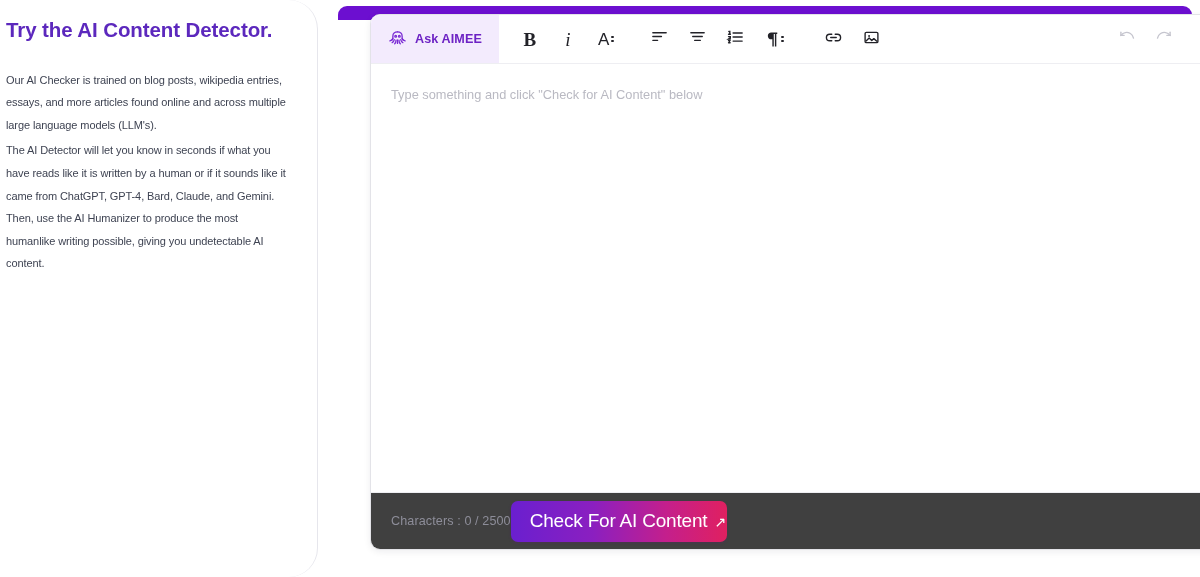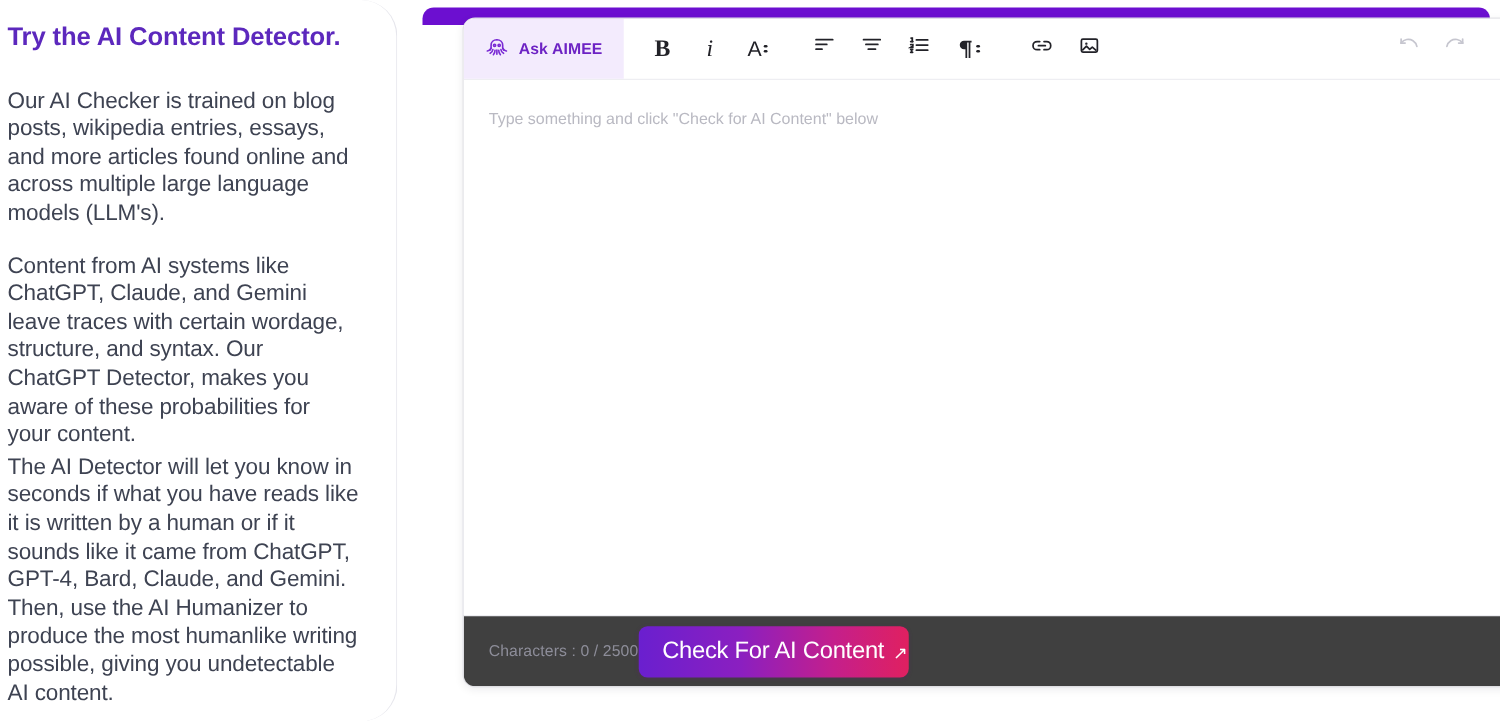--- a/index.html
+++ b/index.html
@@ -37,21 +37,21 @@
   .left-heading {
     font-size: 20.5px;
     font-weight: bold;
     color: #5c28bd;
     letter-spacing: -0.1px;
     margin: 7px 0 0 0;
     line-height: 1.25;
   }
 
   .left-para {
-    font-size: 18px;
+    font-size: 11px;
     line-height: 22.6px;
     color: #3e4352;
     margin: 26px 0 0 0;
     letter-spacing: -0.1px;
   }
   .left-para.p2 { margin-top: 19px; }
   .left-para.p3 { margin-top: 3px; }
 
   
   .right-col {
@@ -255,21 +255,20 @@
   }
 </style>
 </head>
 <body>
 
 <div class="page">
 
   <div class="left-col">
     <h1 class="left-heading">Try the AI Content Detector.</h1>
     <p class="left-para p1">Our AI Checker is trained on blog posts, wikipedia entries, essays, and more articles found online and across multiple large language models (LLM's).</p>
-    <p class="left-para p2">Content from AI systems like ChatGPT, Claude, and Gemini leave traces with certain wordage, structure, and syntax. Our ChatGPT Detector, makes you aware of these probabilities for your content.</p>
     <p class="left-para p3">The AI Detector will let you know in seconds if what you have reads like it is written by a human or if it sounds like it came from ChatGPT, GPT-4, Bard, Claude, and Gemini. Then, use the AI Humanizer to produce the most humanlike writing possible, giving you undetectable AI content.</p>
   </div>
 
   <div class="right-col">
     <div class="editor-wrap">
 
       <div class="purple-bar"></div>
 
       <div class="editor-card">
 

